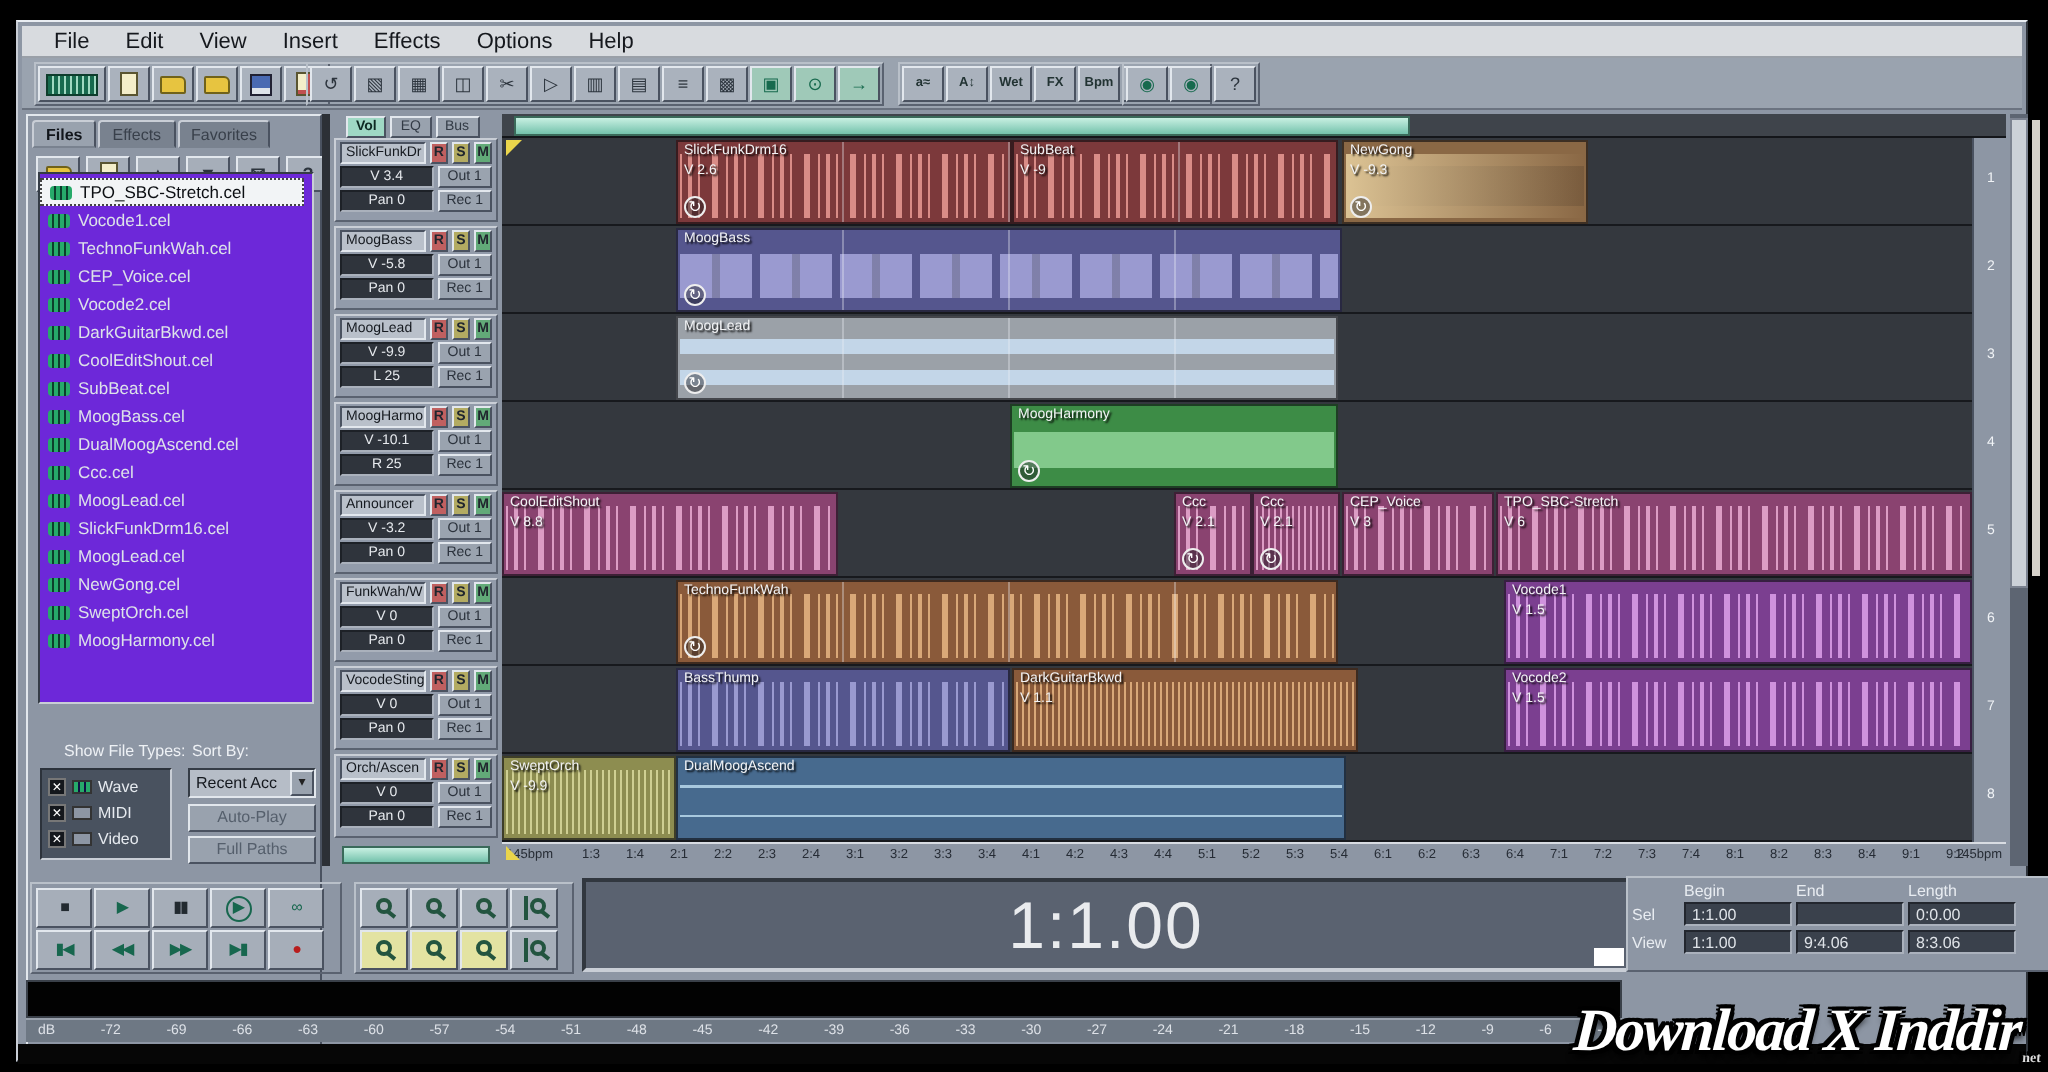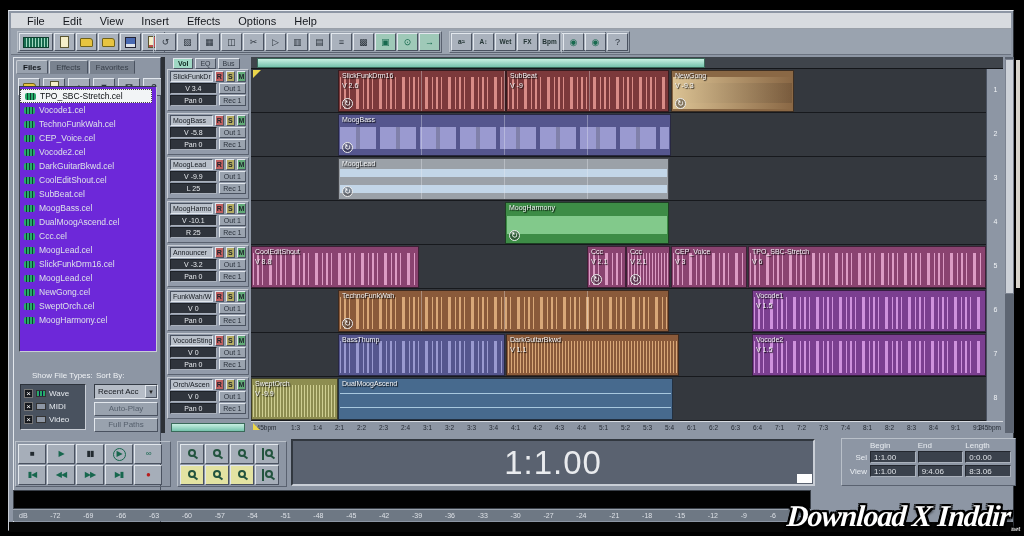--- a/index.html
+++ b/index.html
@@ -138,26 +138,26 @@
   .zbtn{width:24px;height:20px;background:#a6aeb9;border:1px solid;border-color:#e2e7ed #4a5260 #4a5260 #e2e7ed;
     display:flex;align-items:center;justify-content:center;gap:1px}
   .zbtn.yellow{background:#e3e3a2}
   .mg{display:inline-block;width:8px;height:8px;border:2px solid #23543f;border-radius:50%;position:relative;top:-1px}
   .mg::after{content:"";position:absolute;width:5px;height:2px;background:#23543f;right:-4px;bottom:-3px;transform:rotate(38deg)}
   .edgebar{width:2px;height:12px;background:#23543f}
   .timedisp{position:absolute;left:282px;top:428px;width:524px;height:47px;background:#5a6270;
     border:2px solid;border-color:#31373f #c9ced6 #c9ced6 #31373f;text-align:center}
   .timedisp .tval{font-size:33px;color:#e9ebee;line-height:43px;letter-spacing:1px}
   .td-corner{position:absolute;right:1px;bottom:1px;width:15px;height:9px;background:#fff}
-  .session{position:absolute;left:832px;top:427px;width:175px;height:48px;background:#8d96a4;
+  .session{position:absolute;left:804px;top:427px;width:212px;height:48px;background:#8d96a4;
     border:1px solid;border-color:#b9c0c9 #5a6270 #5a6270 #b9c0c9;padding:1px 2px}
   .sess-head{display:flex;font-size:8px;color:#e8ecf1;margin:1px 0}
   .sh{width:56px}.sh.c0{width:26px;flex:0 0 26px}
   .sess-row{display:flex;align-items:center;margin-bottom:2px}
-  .srl{width:26px;flex:0 0 26px;font-size:8px;color:#e8ecf1;text-align:right;padding-right:3px}
+  .srl{width:26px;flex:0 0 26px;font-size:8px;color:#e8ecf1;padding-right:3px}
   .sf{width:54px;height:12px;background:#3a414c;border:1px solid;border-color:#22262e #aab1bc #aab1bc #22262e;
     font-size:8px;color:#dfe3e8;line-height:11px;padding-left:3px;margin-right:2px}
   .temporow{position:absolute;left:810px;top:477px;width:198px;height:18px;display:flex;align-items:center;gap:3px;
     font-size:7.5px;color:#e8ecf1;padding-left:3px}
   .tfl{background:#c9cfd6;color:#10151c;border:1px solid;border-color:#22262e #e2e7ed #e2e7ed #22262e;
     height:12px;line-height:11px;padding:0 2px;font-size:8px}
   .advbtn{background:#9aa3af;border:1px solid;border-color:#e2e7ed #4a5260 #4a5260 #e2e7ed;
     color:#2b323c;font-size:7.5px;height:13px;line-height:12px;padding:0 5px}
   .meter{position:absolute;left:4px;top:479px;width:798px;height:19px;background:#020202;border:1px solid #3a4049}
   .dbscale{position:absolute;left:4px;top:498px;width:798px;height:12px;background:#6e7884;

